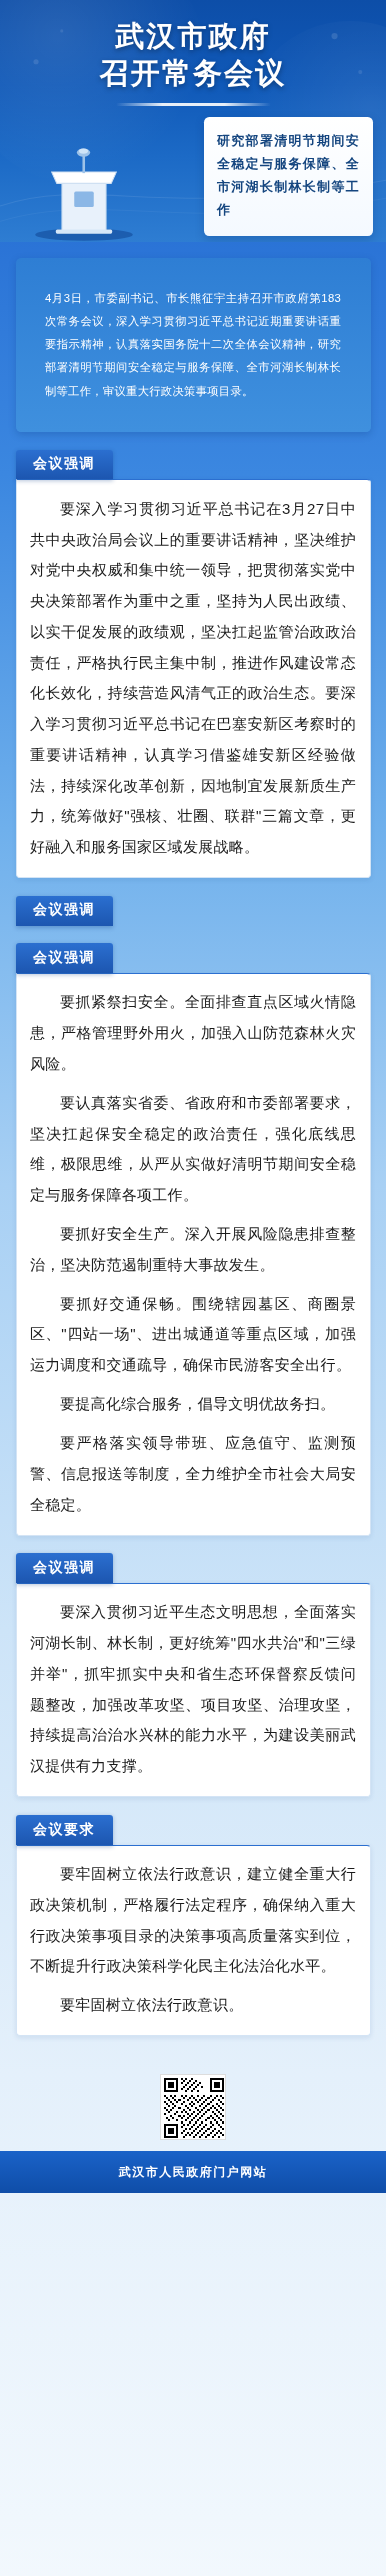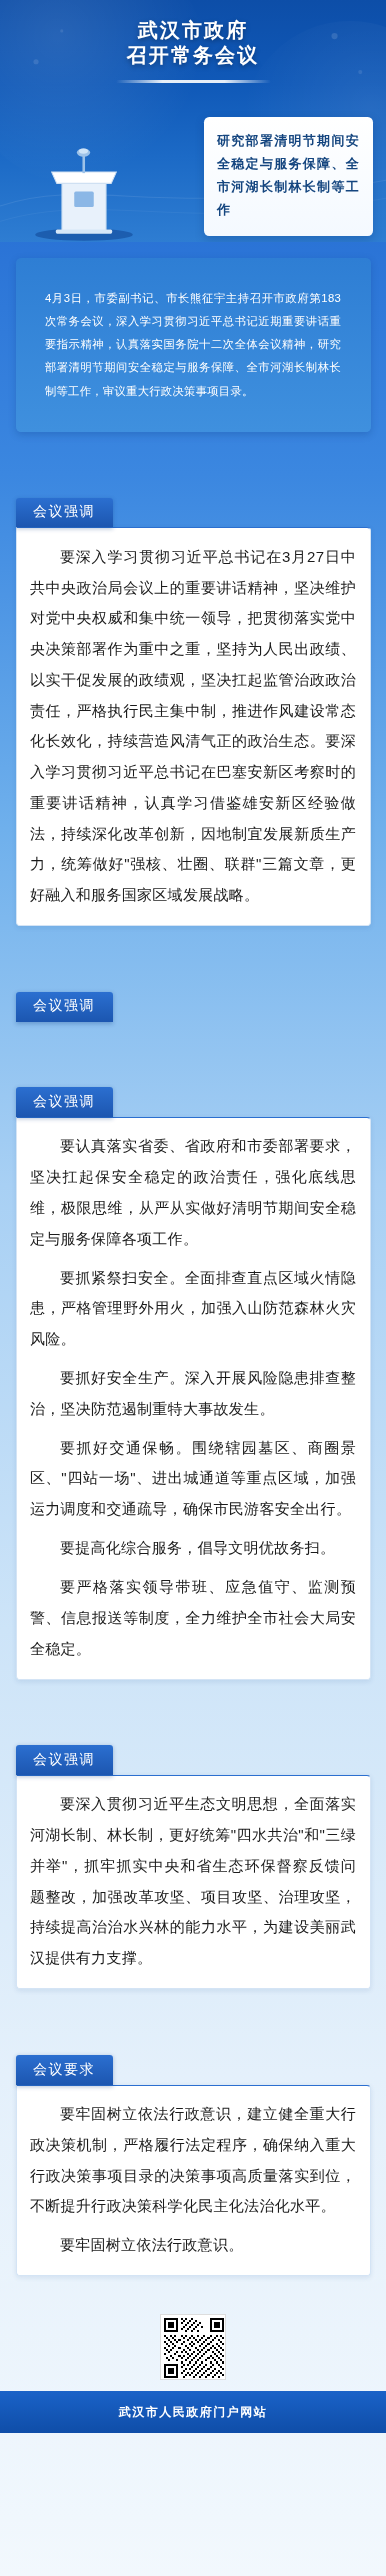--- a/index.html
+++ b/index.html
@@ -50,21 +50,21 @@
     opacity: 0.25;
   }
   .title-wrap {
     position: relative;
     z-index: 3;
     padding-top: 17.5px;
     text-align: center;
   }
   .main-title {
     color: #ffffff;
-    font-size: 20px;
+    font-size: 29px;
     font-weight: bold;
     letter-spacing: 2.1px;
     line-height: 1.28;
     text-shadow: 0 1.5px 5.2px rgba(0,0,0,0.35);
     margin: 0;
   }
   .title-underline {
     width: 155px;
     height: 2.6px;
     margin: 11.3px auto 0;
@@ -126,27 +126,26 @@
 
   
   .section {
     margin: 17.5px 15.5px 0 15.5px;
   }
   .section-head {
     display: inline-block;
     background: linear-gradient(180deg, #2b6fd0 0%, #1c56b0 100%);
     color: #ffffff;
     font-size: 14px;
-    font-weight: normal;
+    font-weight: bold;
     letter-spacing: 1.5px;
     padding: 5.7px 17.5px 6.2px 17.5px;
     border-radius: 3.1px 3.1px 0 0;
     box-shadow: 0 1.5px 4.1px rgba(12, 60, 130, 0.3);
     position: relative;
-    margin-top: 48px;
   }
   .section-body {
     background: #ffffff;
     border: 0.5px solid #d4e4f5;
     border-top: 1.5px solid #2b6fd0;
     border-radius: 0 4.1px 4.1px 4.1px;
     padding: 13.4px 13.4px 14.4px 13.4px;
     box-shadow: 0 1.5px 5.2px rgba(20, 70, 140, 0.10);
   }
   .para {
@@ -243,22 +242,22 @@
     </div>
   </div>
 
   <div class="section">
     <div class="section-head">会议强调</div>
   </div>
 
   <div class="section">
     <div class="section-head">会议强调</div>
     <div class="section-body">
+      <p class="para">要抓紧祭扫安全。全面排查直点区域火情隐患，严格管理野外用火，加强入山防范森林火灾风险。</p>
       <p class="para">要认真落实省委、省政府和市委部署要求，坚决扛起保安全稳定的政治责任，强化底线思维，极限思维，从严从实做好清明节期间安全稳定与服务保障各项工作。</p>
-      <p class="para">要抓紧祭扫安全。全面排查直点区域火情隐患，严格管理野外用火，加强入山防范森林火灾风险。</p>
       <p class="para">要抓好安全生产。深入开展风险隐患排查整治，坚决防范遏制重特大事故发生。</p>
       <p class="para">要抓好交通保畅。围绕辖园墓区、商圈景区、"四站一场"、进出城通道等重点区域，加强运力调度和交通疏导，确保市民游客安全出行。</p>
       <p class="para">要提高化综合服务，倡导文明优故务扫。</p>
       <p class="para">要严格落实领导带班、应急值守、监测预警、信息报送等制度，全力维护全市社会大局安全稳定。</p>
     </div>
   </div>
 
   <div class="section">
     <div class="section-head">会议强调</div>
     <div class="section-body">

